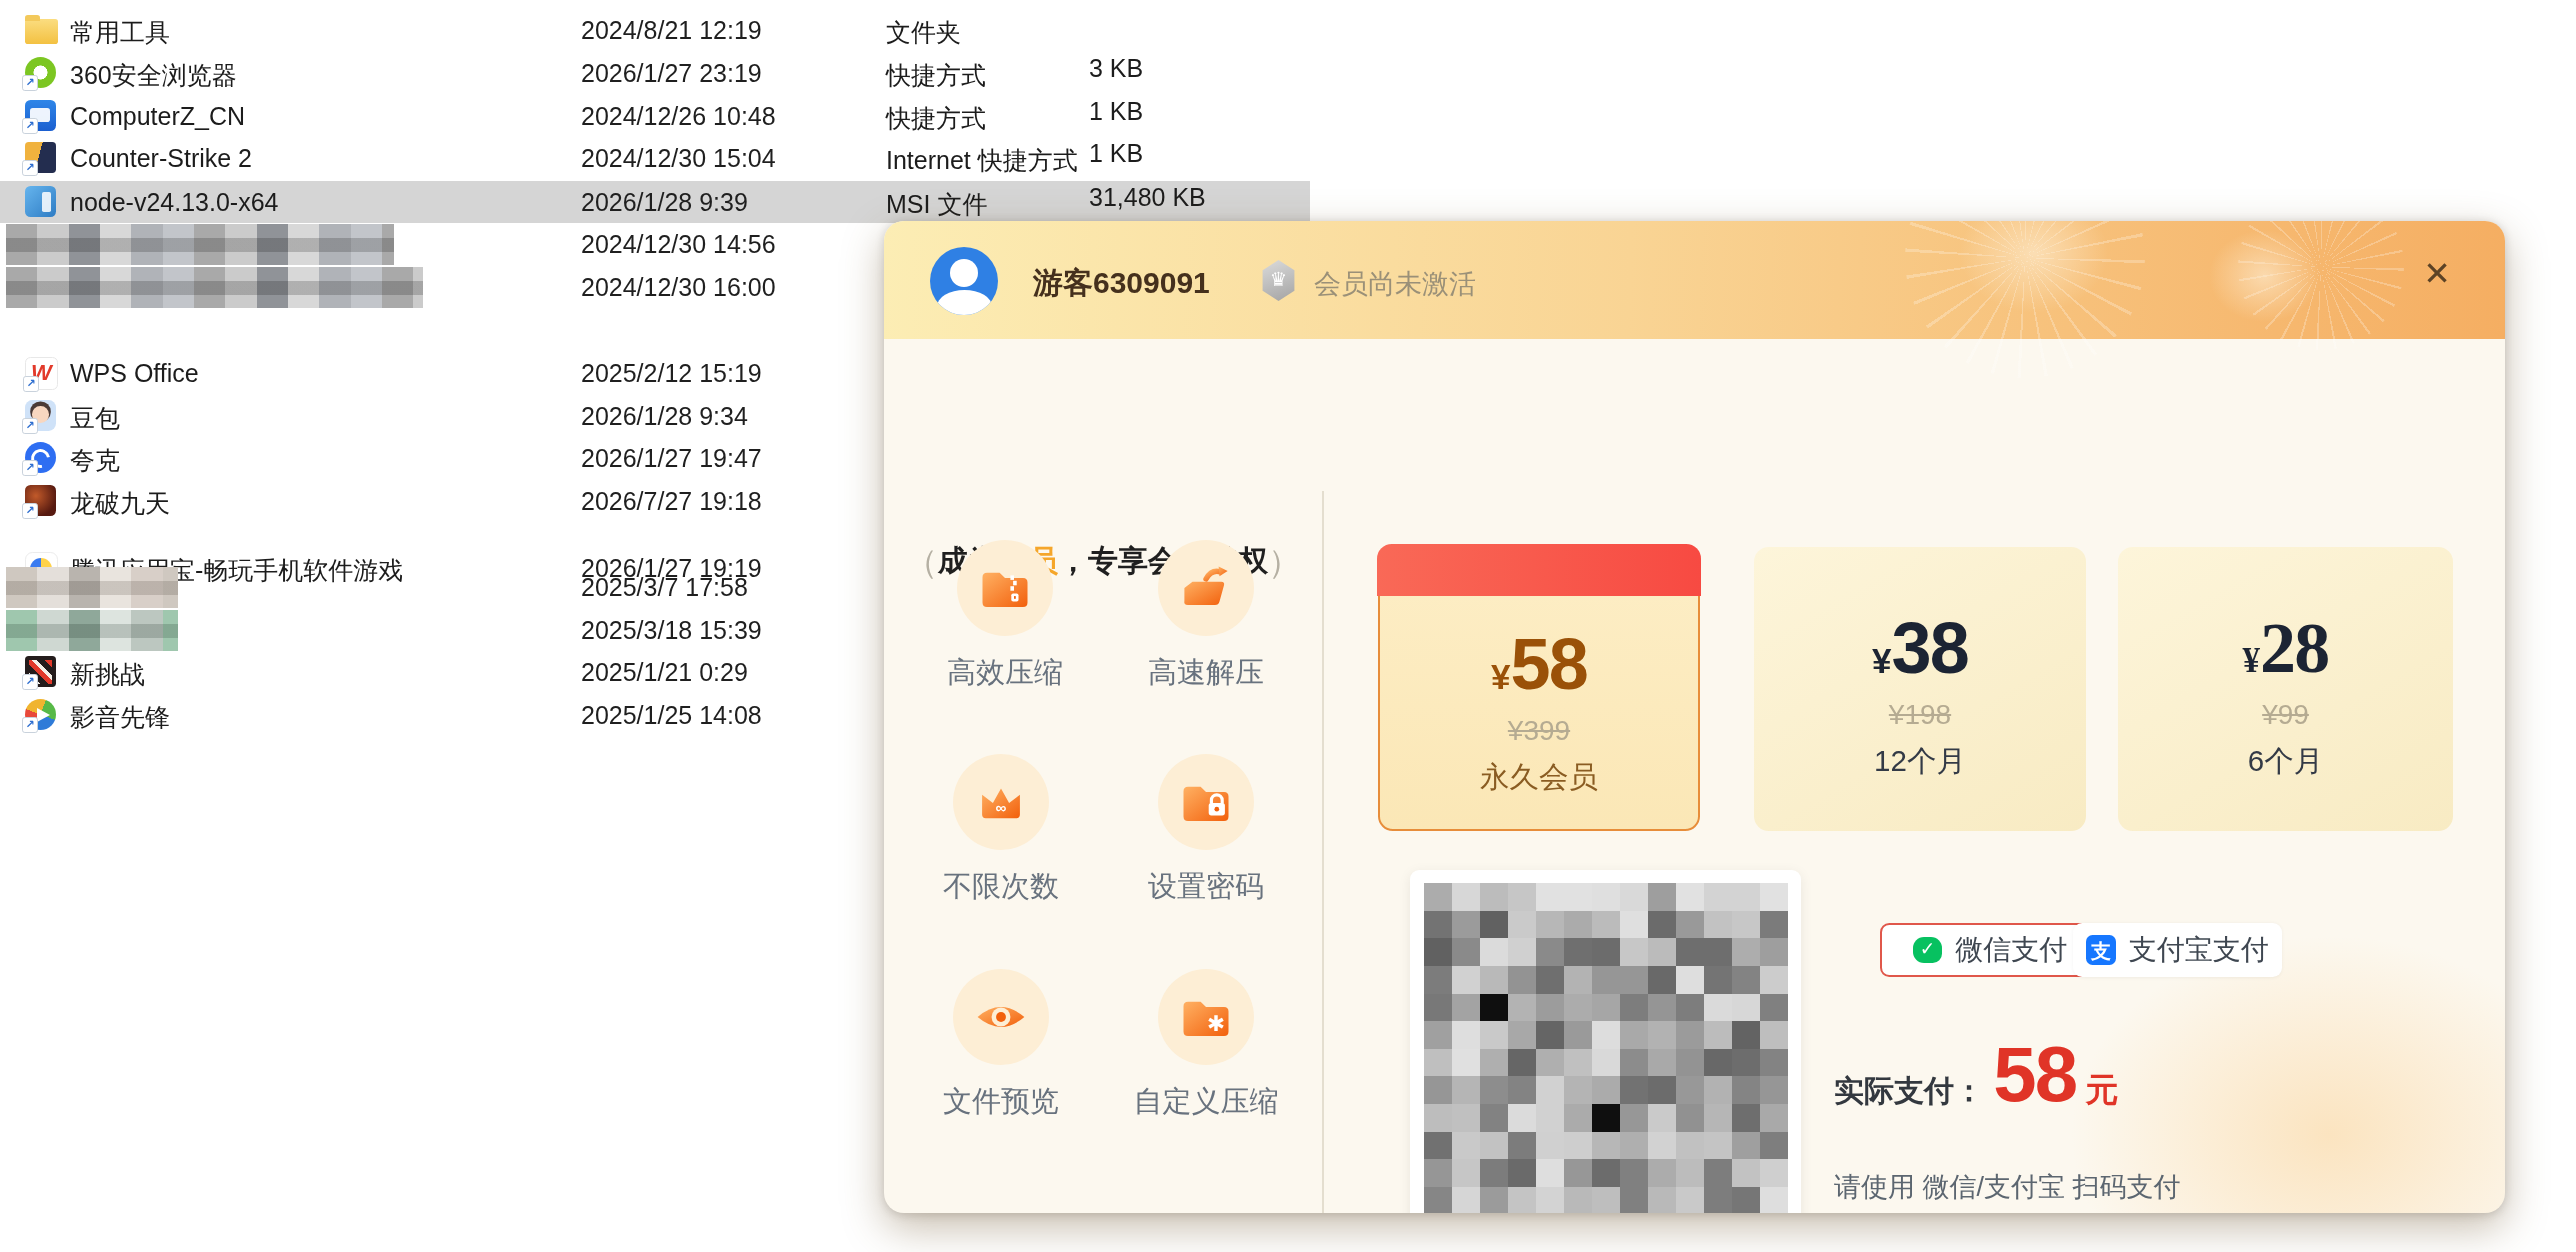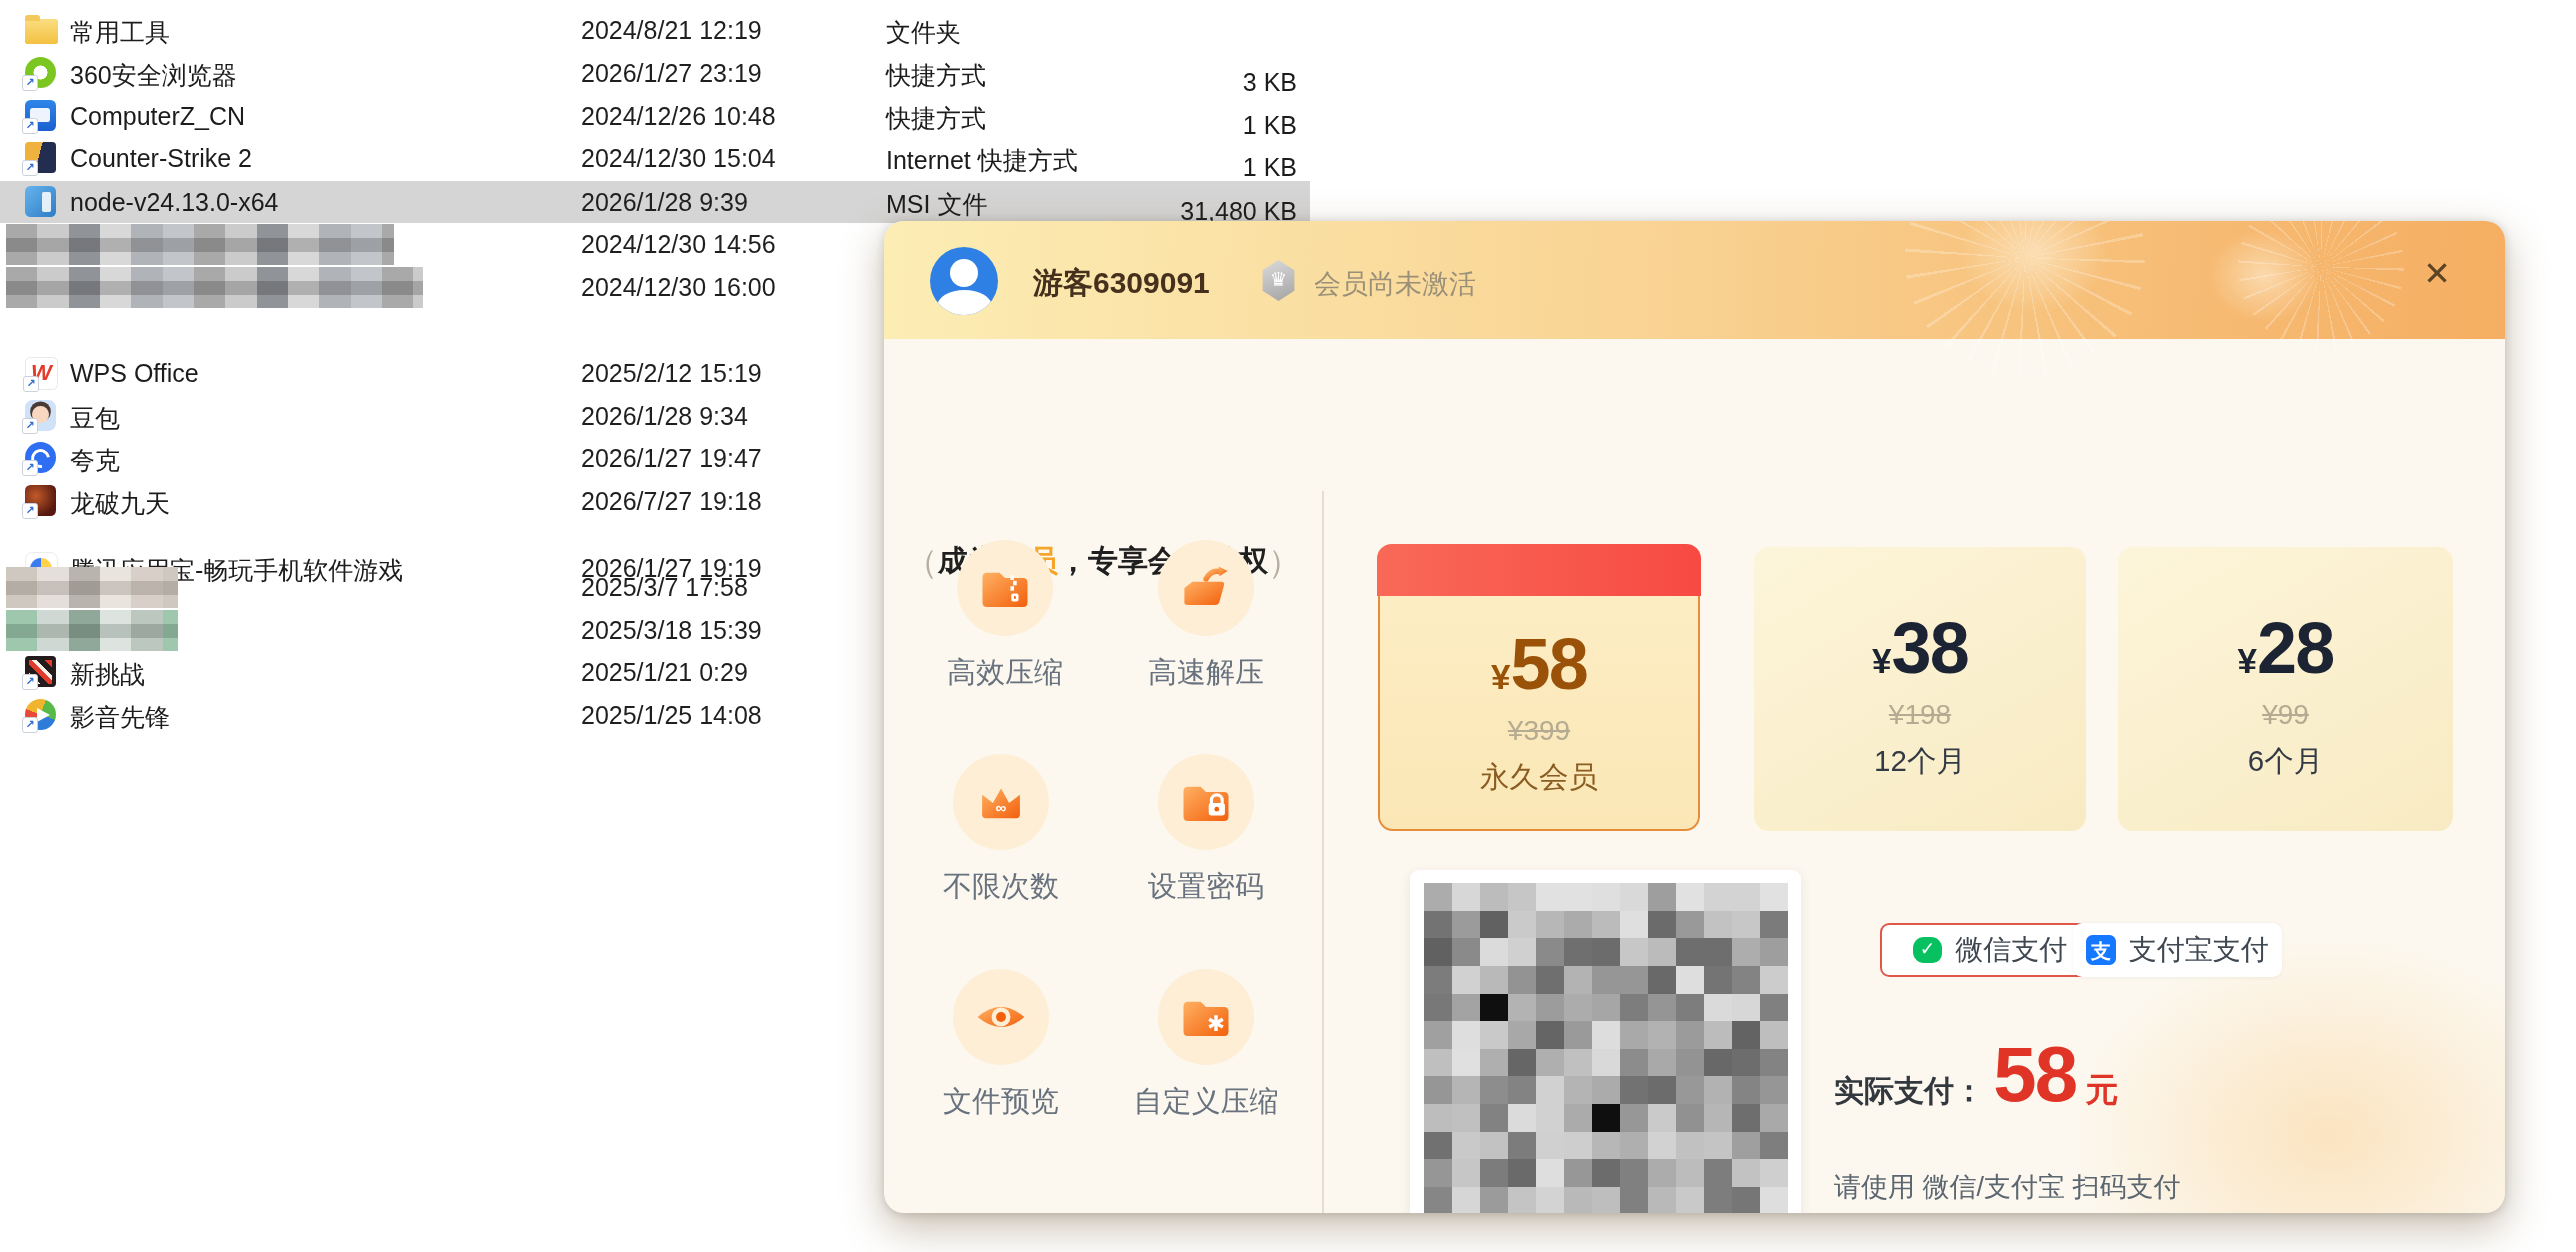--- a/index.html
+++ b/index.html
@@ -6,21 +6,21 @@
   #screen{position:relative;width:2576px;height:1253px;background:#ffffff;overflow:hidden;
           font-family:"Liberation Sans","DejaVu Sans",sans-serif;color:#1c1c1c;}
 
   
   #file-list{position:absolute;left:0;top:0;width:1338px;height:784px;z-index:1;}
   .frow{position:absolute;left:0;width:1310px;height:42px;font-size:25px;}
   .frow.selected{background:#d5d5d5;}
   .fname{position:absolute;left:70px;top:6.5px;white-space:nowrap;}
   .fdate{position:absolute;left:581px;top:6.5px;white-space:nowrap;color:#1f1f1f;}
   .ftype{position:absolute;left:886px;top:6.5px;white-space:nowrap;}
-  .fsize{position:absolute;left:1089px;top:16px;width:208px;text-align:right;white-space:nowrap;}
+  .fsize{position:absolute;left:1089px;top:2px;width:208px;text-align:left;white-space:nowrap;}
   .ficon{position:absolute;left:24px;top:4.6px;width:35px;height:35px;}
 
   
   .fi{position:absolute;left:0.9px;top:0.9px;width:31px;height:31px;border-radius:5.5px;}
   .fi.sc::after{content:"\2197";position:absolute;left:-2.8px;bottom:-2.8px;width:14px;height:14px;background:#fff;
     border:0.9px solid #c9d2dc;border-radius:2.8px;color:#2f6fd0;font-size:11px;line-height:13px;text-align:center;font-weight:bold;}
   .fi-folder{width:33px;height:25px;top:5.5px;border-radius:2.8px;background:linear-gradient(180deg,#fbdd80,#f3c142);}
   .fi-folder::before{content:"";position:absolute;left:0;top:-4.6px;width:14.8px;height:6.5px;border-radius:2.8px 2.8px 0 0;background:#f3c95b;}
   .fi-b360{border-radius:50%;background:radial-gradient(circle at 50% 50%,#ffffff 0 31%,#7cc622 33% 100%);}
   .fi-computerz{background:linear-gradient(180deg,#2e86e8,#1b5fd0);}
@@ -346,21 +346,21 @@
         <div class="price-line c-feat"><span class="cur">¥</span><span class="num">58</span></div>
         <div class="strike">¥399</div>
         <div class="plan-name c-feat-name">永久会员</div>
       </div>
       <div class="card" id="card-1">
         <div class="price-line c-norm" style="margin-top:65px;"><span class="cur">¥</span><span class="num">38</span></div>
         <div class="strike">¥198</div>
         <div class="plan-name c-norm-name">12个月</div>
       </div>
       <div class="card" id="card-2">
-        <div class="price-line c-norm" style="margin-top:65px;"><span class="cur">¥</span><span class="num">28</span></div>
+        <div class="price-line c-norm" style="margin-top:65px;font-family:Liberation Serif, serif;"><span class="cur">¥</span><span class="num">28</span></div>
         <div class="strike">¥99</div>
         <div class="plan-name c-norm-name">6个月</div>
       </div>
 
       <div id="qr-card">
         <div id="qr">
             <div style="background: rgb(172, 172, 172);"></div>
             <div style="background: rgb(215, 215, 215);"></div>
             <div style="background: rgb(188, 188, 188);"></div>
             <div style="background: rgb(198, 198, 198);"></div>

